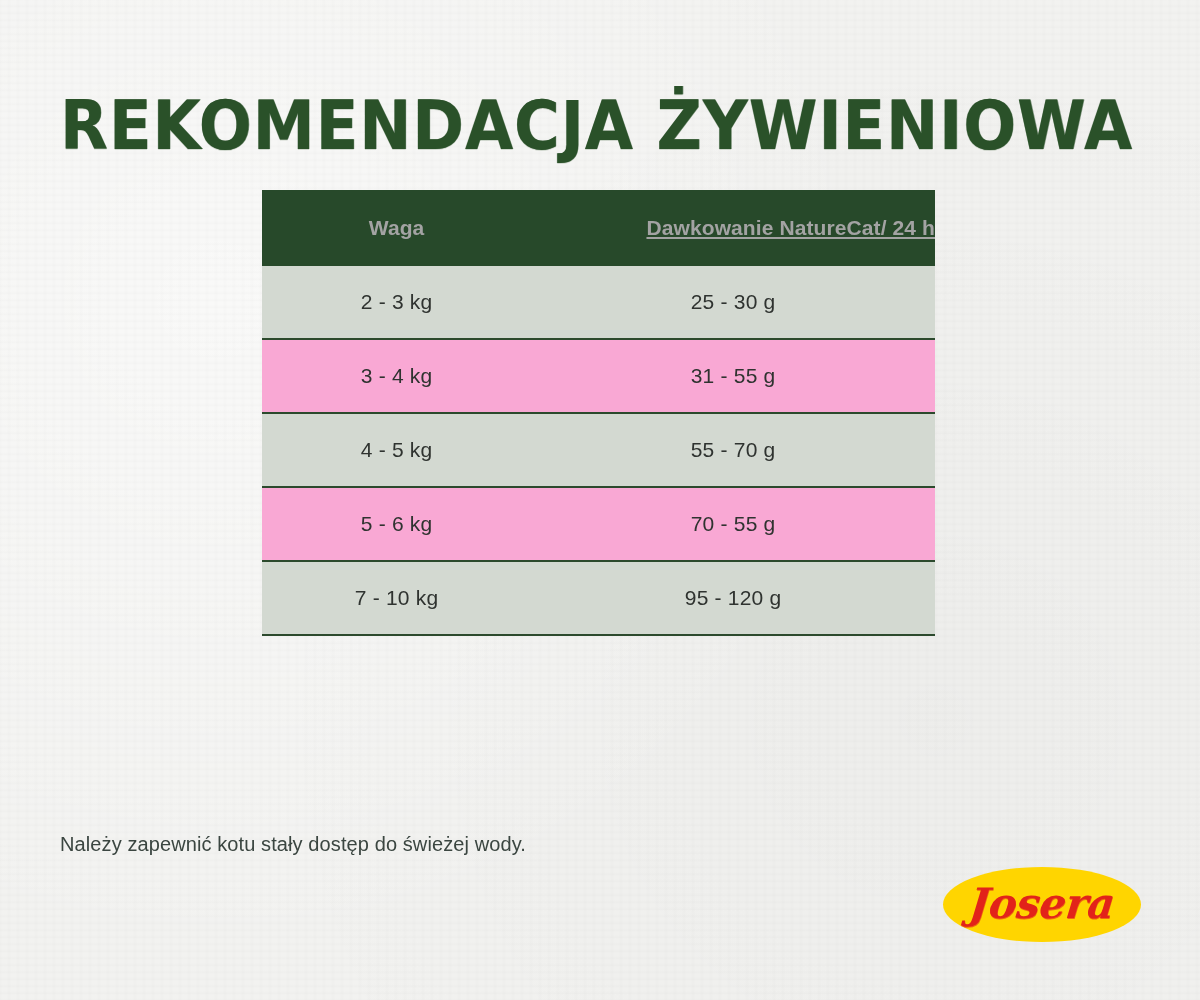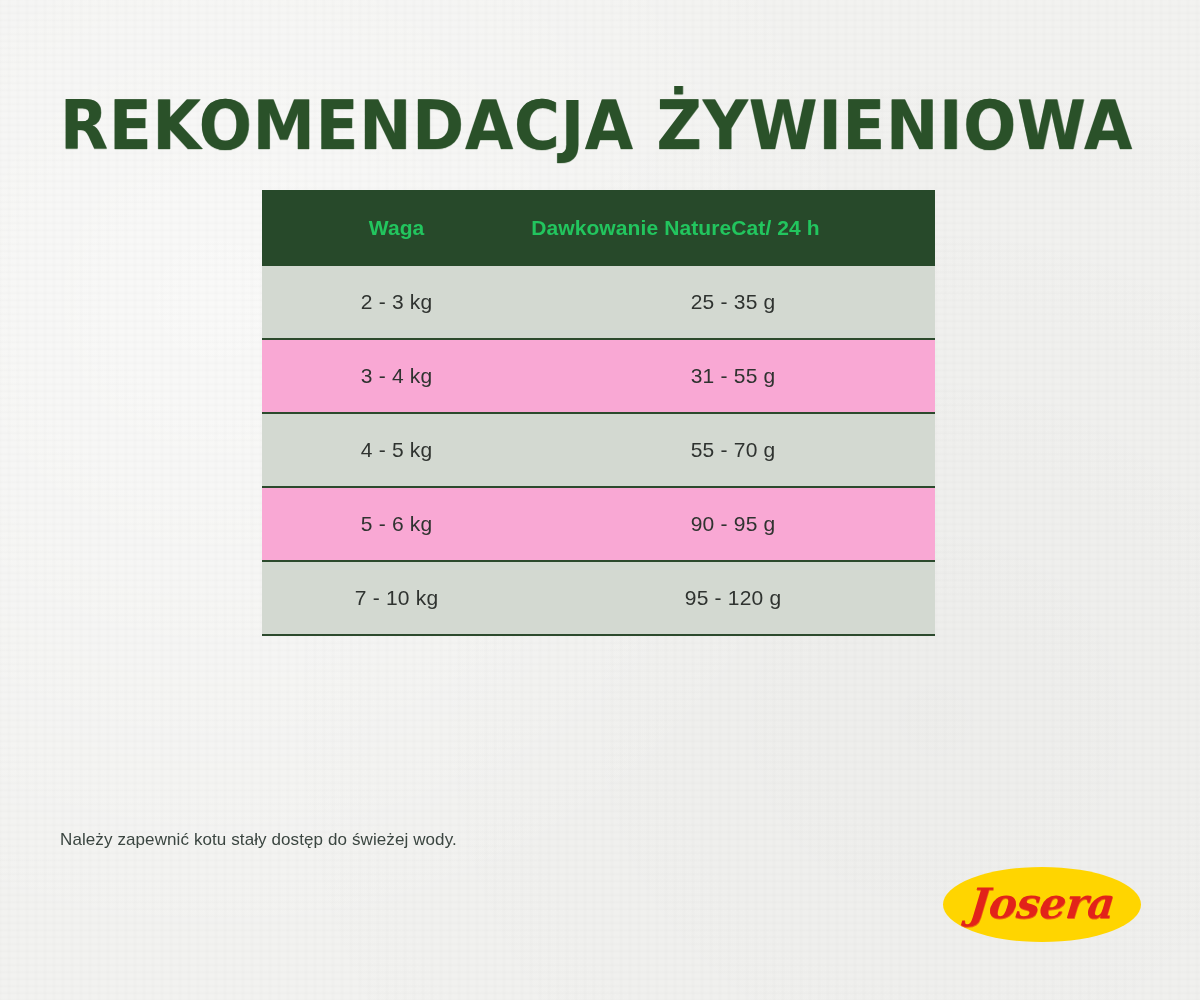--- a/index.html
+++ b/index.html
@@ -65,52 +65,52 @@
   table.feed-table {
     width: 100%;
     border-collapse: collapse;
     table-layout: fixed;
   }
   table.feed-table col.c1 { width: 40%; }
   table.feed-table col.c2 { width: 60%; }
 
   thead th {
     background: #27492a;
-    color: #22c55e;
+    color: #a3a3a3;
     font-size: 21px;
     font-weight: 700;
     height: 76px;
     vertical-align: middle;
     text-align: center;
     padding: 0;
     letter-spacing: 0.1px;
   }
   thead th.col-waga { text-align: center; }
-  thead th.col-dose { text-align: left; }
+  thead th.col-dose { text-align: right; text-decoration: underline; }
 
   tbody td {
     height: 72px;
     vertical-align: middle;
     text-align: center;
     font-size: 21px;
     color: #2f3330;
     padding: 0;
     letter-spacing: 0.2px;
   }
   tbody tr.shade td { background: #d3d9d1; }
   tbody tr.plain td { background: #f9a8d4; }
   tbody tr td { border-bottom: 2px solid #2c4a2d; }
   tbody tr.shade + tr.plain td { }
 
   
   .note {
     position: absolute;
     left: 60px;
     top: 813px;
-    font-size: 17px;
+    font-size: 20px;
     color: #3b4641;
     letter-spacing: 0.1px;
     font-weight: 400;
   }
 
   
   .logo {
     position: absolute;
     left: 943px;
     top: 867px;
@@ -156,33 +156,33 @@
       </colgroup>
       <thead>
         <tr>
           <th class="col-waga">Waga</th>
           <th class="col-dose">Dawkowanie NatureCat/ 24 h</th>
         </tr>
       </thead>
       <tbody>
         <tr class="shade">
           <td>2 - 3 kg</td>
-          <td>25 - 35 g</td>
+          <td>25 - 30 g</td>
         </tr>
         <tr class="plain">
           <td>3 - 4 kg</td>
           <td>31 - 55 g</td>
         </tr>
         <tr class="shade">
           <td>4 - 5 kg</td>
           <td>55 - 70 g</td>
         </tr>
         <tr class="plain">
           <td>5 - 6 kg</td>
-          <td>90 - 95 g</td>
+          <td>70 - 55 g</td>
         </tr>
         <tr class="shade">
           <td>7 - 10 kg</td>
           <td>95 - 120 g</td>
         </tr>
       </tbody>
     </table>
   </div>
 
   <p class="note">Należy zapewnić kotu stały dostęp do świeżej wody.</p>

